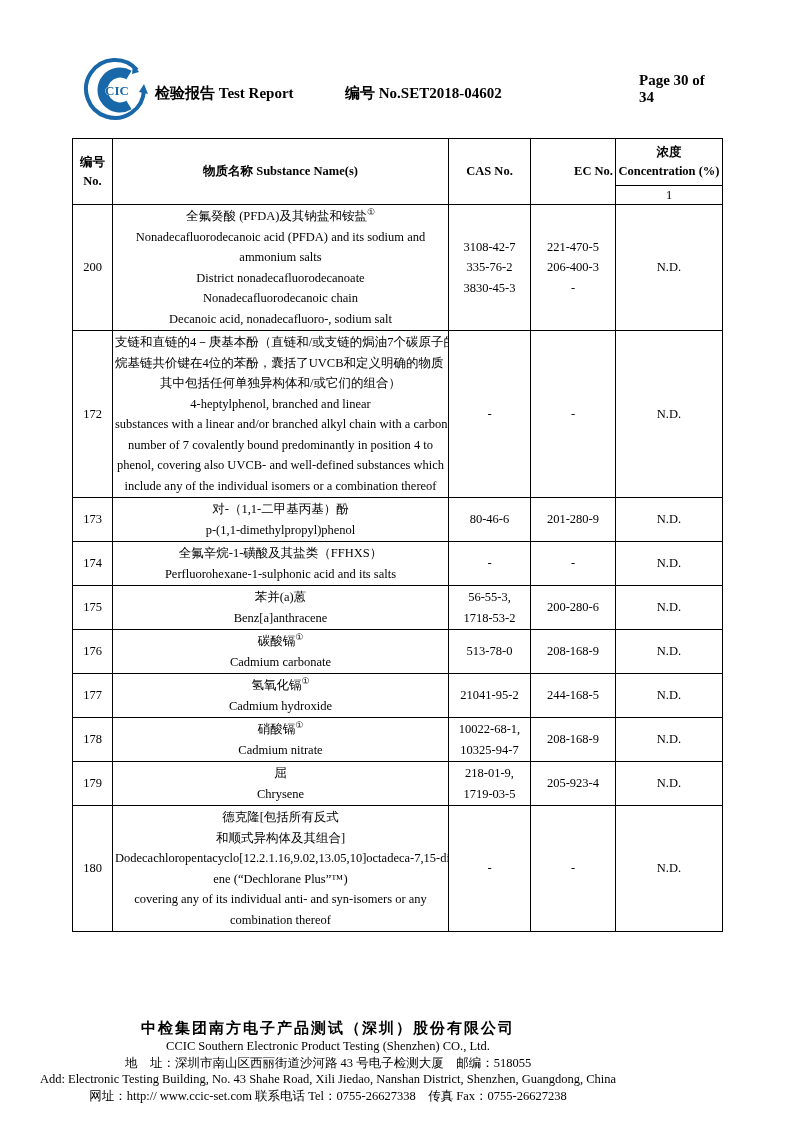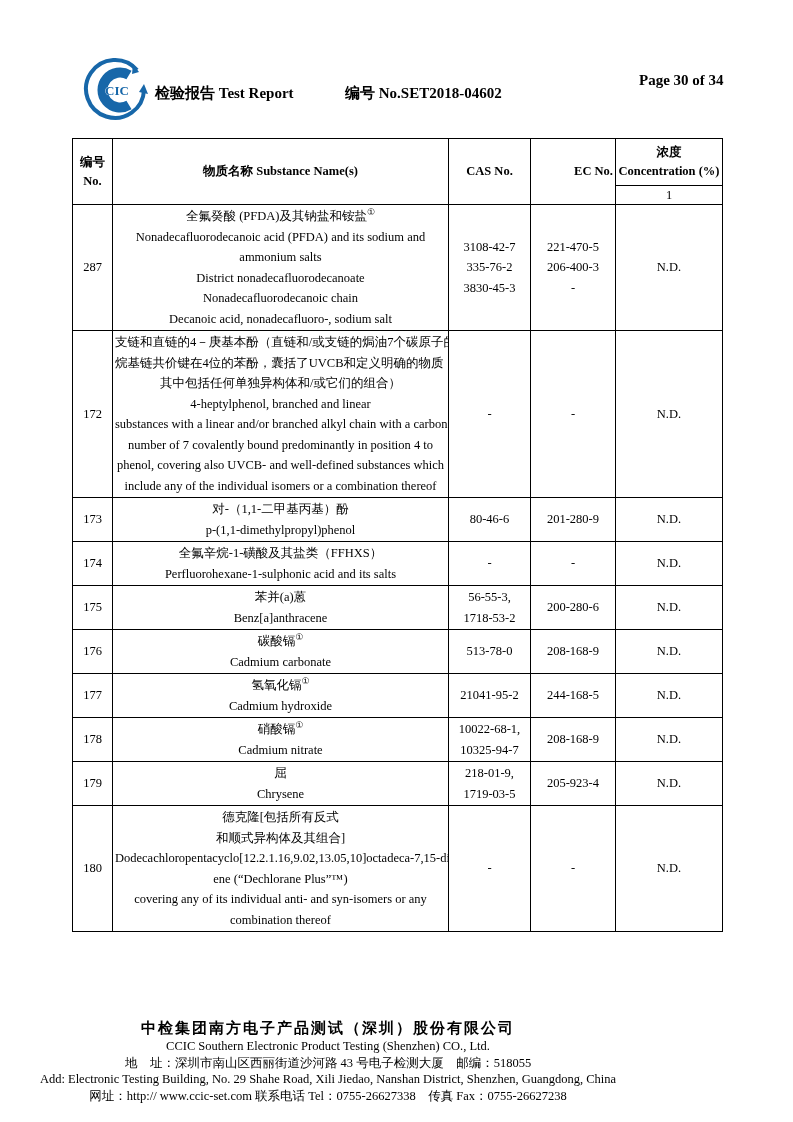--- a/index.html
+++ b/index.html
@@ -6,21 +6,21 @@
   .page{
     position:relative;
     width:793px;height:1122px;
     background:#ffffff;
     margin:0 auto;
     font-family:"Liberation Serif","DejaVu Serif",serif;
     color:#000;
     overflow:hidden;
   }
   
-  .doc-header{position:absolute;left:0;top:0;width:718px;height:130px;padding-left:28px;}
+  .doc-header{position:absolute;left:0;top:0;width:718px;height:130px;}
   .logo{position:absolute;left:82px;top:56px;width:68px;height:68px;}
   .hdr-title{position:absolute;left:155px;top:84px;font-size:15px;font-weight:bold;}
   .hdr-no{position:absolute;left:345px;top:84px;font-size:15px;font-weight:bold;}
   .hdr-page{position:absolute;left:639px;top:72px;font-size:15px;font-weight:bold;}
   
   table.report{
     position:absolute;left:72px;top:138px;width:650px;
     border-collapse:collapse;table-layout:fixed;
   }
   table.report,
@@ -99,21 +99,21 @@
           <div>浓度</div>
           <div>Concentration (%)</div>
         </th>
       </tr>
       <tr class="head-sub">
         <th class="conc-sub">1</th>
       </tr>
     </thead>
     <tbody>
         <tr>
-          <td class="c-no">287</td>
+          <td class="c-no">200</td>
           <td class="c-name">
             <div>全氟癸酸 (PFDA)及其钠盐和铵盐<sup>①</sup></div>
             <div>Nonadecafluorodecanoic acid (PFDA) and its sodium and</div>
             <div>ammonium salts</div>
             <div>District nonadecafluorodecanoate</div>
             <div>Nonadecafluorodecanoic chain</div>
             <div>Decanoic acid, nonadecafluoro-, sodium salt</div>
           </td>
           <td class="c-cas vbottom">
             <div>3108-42-7</div>
@@ -266,17 +266,17 @@
           </td>
           <td class="c-conc">N.D.</td>
         </tr>
       </tbody>
   </table>
 
   <div class="doc-footer">
     <div class="f-company-zh">中检集团南方电子产品测试（深圳）股份有限公司</div>
     <div>CCIC Southern Electronic Product Testing (Shenzhen) CO., Ltd.</div>
     <div>地　址：深圳市南山区西丽街道沙河路 43 号电子检测大厦　邮编：518055</div>
-    <div>Add: Electronic Testing Building, No. 29 Shahe Road, Xili Jiedao, Nanshan District, Shenzhen, Guangdong, China</div>
+    <div>Add: Electronic Testing Building, No. 43 Shahe Road, Xili Jiedao, Nanshan District, Shenzhen, Guangdong, China</div>
     <div>网址：http:// www.ccic-set.com 联系电话 Tel：0755-26627338　传真 Fax：0755-26627238</div>
   </div>
 
 </div>
 
 </body></html>

